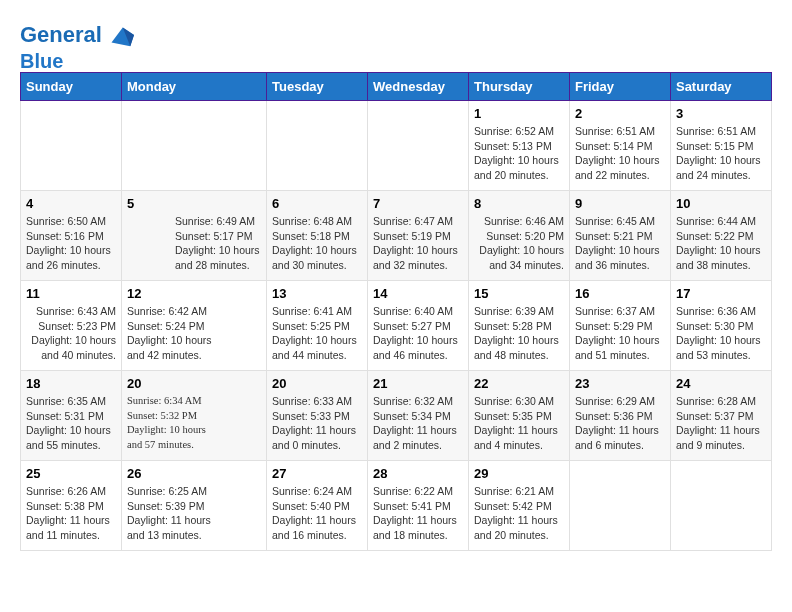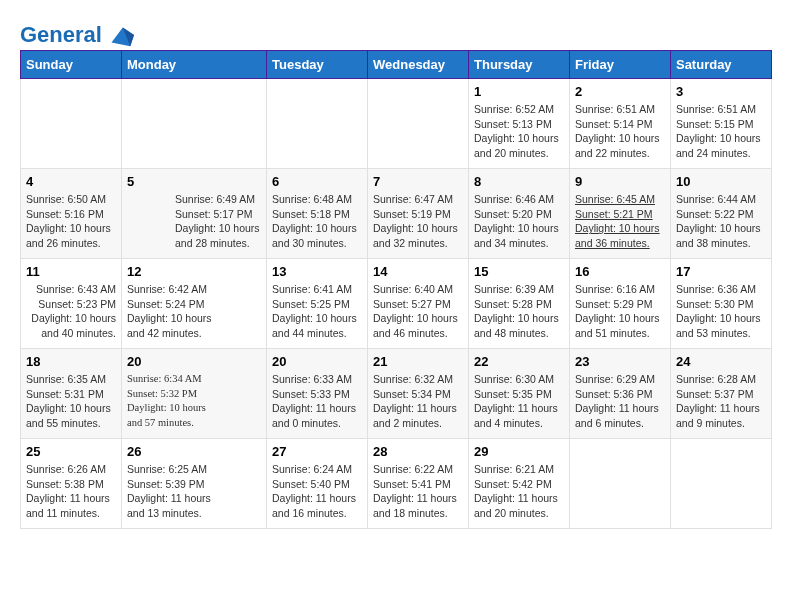--- a/index.html
+++ b/index.html
@@ -100,20 +100,21 @@
     <div>
       <div style="display:flex;align-items:center;">
         <div class="logo-text">
           <span>General</span>
         </div>
         <svg class="logo-icon" viewBox="0 0 40 40">
           <polygon points="10,30 25,10 40,20 35,35" fill="#2176c7"></polygon>
           <polygon points="25,10 40,20 35,35" fill="#1a55a0"></polygon>
         </svg>
       </div>
+      <div class="logo-text" style="color:#2176c7;font-size:20px;">Blue</div>
     </div>
   </div>
   <div class="title-area">
     <div class="main-title"></div>
     <div class="sub-title"></div>
   </div>
 </div>
 
 <table>
   <thead>
@@ -179,28 +180,28 @@
         </td>
         <td>
           <span class="day-num">7</span>
           <div class="cell-text" style="white-space: pre-line;">Sunrise: 6:47 AM
 Sunset: 5:19 PM
 Daylight: 10 hours
 and 32 minutes.</div>
         </td>
         <td>
           <span class="day-num">8</span>
-          <div class="cell-text" style="white-space: pre-line;">Sunrise: 6:46 AM
+          <div class="cell-text" style="white-space: pre-line; text-align: right;">Sunrise: 6:46 AM
 Sunset: 5:20 PM
 Daylight: 10 hours
 and 34 minutes.</div>
         </td>
         <td>
           <span class="day-num">9</span>
-          <div class="cell-text" style="white-space: pre-line; text-decoration: underline;">Sunrise: 6:45 AM
+          <div class="cell-text" style="white-space: pre-line;">Sunrise: 6:45 AM
 Sunset: 5:21 PM
 Daylight: 10 hours
 and 36 minutes.</div>
         </td>
         <td>
           <span class="day-num">10</span>
           <div class="cell-text" style="white-space: pre-line;">Sunrise: 6:44 AM
 Sunset: 5:22 PM
 Daylight: 10 hours
 and 38 minutes.</div>
@@ -237,21 +238,21 @@
         </td>
         <td>
           <span class="day-num">15</span>
           <div class="cell-text" style="white-space: pre-line;">Sunrise: 6:39 AM
 Sunset: 5:28 PM
 Daylight: 10 hours
 and 48 minutes.</div>
         </td>
         <td>
           <span class="day-num">16</span>
-          <div class="cell-text" style="white-space: pre-line;">Sunrise: 6:16 AM
+          <div class="cell-text" style="white-space: pre-line;">Sunrise: 6:37 AM
 Sunset: 5:29 PM
 Daylight: 10 hours
 and 51 minutes.</div>
         </td>
         <td>
           <span class="day-num">17</span>
           <div class="cell-text" style="white-space: pre-line;">Sunrise: 6:36 AM
 Sunset: 5:30 PM
 Daylight: 10 hours
 and 53 minutes.</div>

